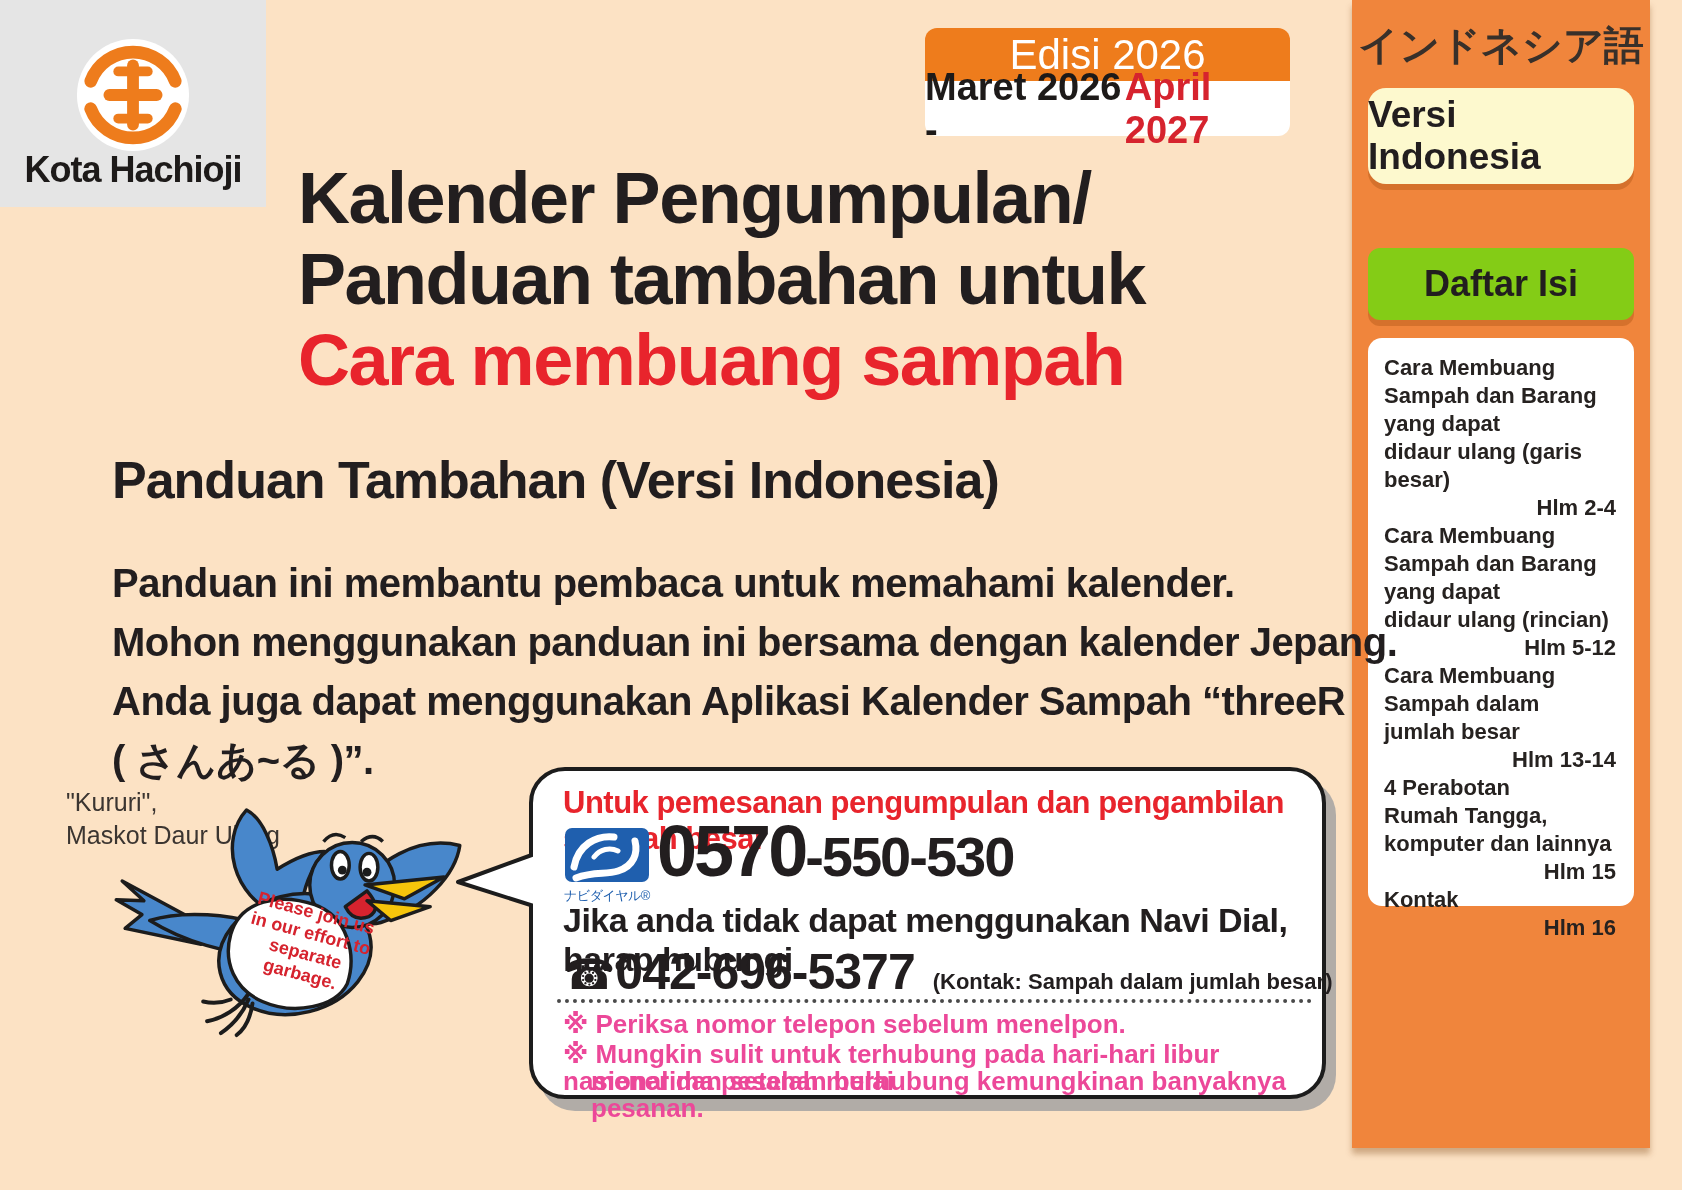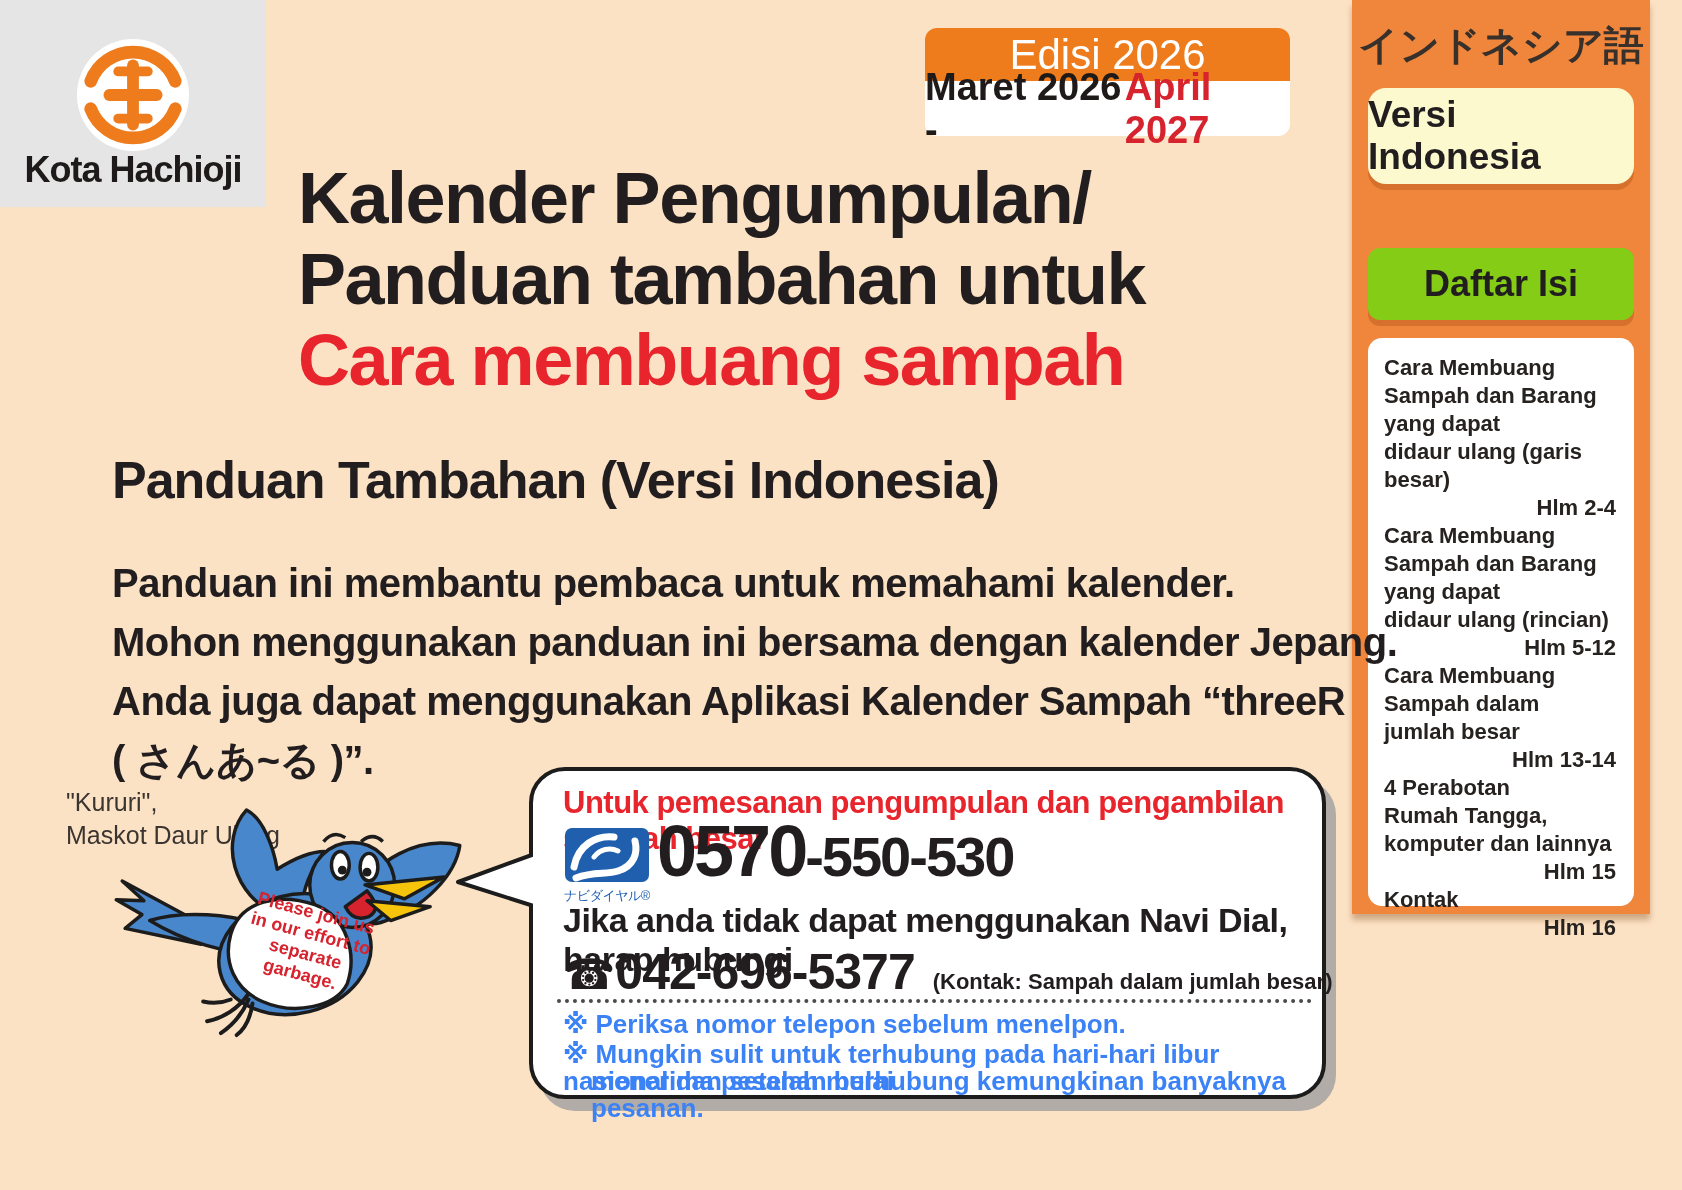--- a/index.html
+++ b/index.html
@@ -15,21 +15,21 @@
 
   
   .badge{left:925px;top:28px;width:365px;}
   .badge-top{height:53px;background:#EE7C1C;border-radius:12px 12px 0 0;color:#fff;
              font-size:42px;font-weight:400;display:flex;align-items:center;justify-content:center;}
   .badge-bottom{height:55px;background:#fff;border-radius:0 0 12px 12px;font-size:38px;font-weight:700;
              display:flex;align-items:center;justify-content:center;color:#1d1a19;}
   .badge-bottom .red{color:#D6232E;}
 
   
-  .sidebar{left:1352px;top:0;width:298px;height:914px;background:#F0853C;
+  .sidebar{left:1352px;top:0;width:298px;height:1148px;background:#F0853C;
            box-shadow:0 6px 6px rgba(120,60,10,.35);}
   .lang-jp{left:0;right:0;top:18px;text-align:center;font-size:40px;font-weight:700;color:#38302a;}
   .yellow-box{left:16px;top:88px;width:266px;height:96px;background:#FDF9CE;border-radius:18px;
               box-shadow:0 6px 0 rgba(186,94,27,.5);display:flex;align-items:center;justify-content:center;
               font-size:37px;font-weight:700;}
   .daftar-box{left:16px;top:248px;width:266px;height:72px;background:#84cc16;border-radius:12px;
               box-shadow:0 6px 0 rgba(186,94,27,.5);display:flex;align-items:center;justify-content:center;
               font-size:36px;font-weight:700;}
   .toc-box{left:16px;top:338px;width:266px;height:568px;background:#fff;border-radius:14px;
            box-sizing:border-box;padding:16px 10px 10px 16px;font-size:22px;font-weight:700;
@@ -58,21 +58,21 @@
   .navi-label{font-size:13px;color:#1F5FAE;font-weight:400;letter-spacing:-0.5px;}
   .co-phone{left:124px;top:40px;line-height:80px;white-space:nowrap;}
   .co-phone .big{font-size:72px;font-weight:700;letter-spacing:-3px;}
   .co-phone .small{font-size:56px;font-weight:700;letter-spacing:-2px;}
   .co-fallback{left:30px;top:130px;font-size:34px;font-weight:700;letter-spacing:-0.5px;}
   .co-alt{left:30px;top:172px;white-space:nowrap;}
   .co-alt .tel-icon{font-size:42px;font-weight:700;}
   .co-alt .num{font-size:50px;font-weight:700;letter-spacing:-1px;}
   .co-alt .lbl{font-size:22px;font-weight:700;margin-left:18px;}
   .co-dotted{left:24px;right:10px;top:228px;border-top:4px dotted #4a4a4a;height:0;}
-  .co-note{left:30px;font-size:26px;font-weight:700;line-height:27px;color:#3b82f6;}
+  .co-note{left:30px;font-size:26px;font-weight:700;line-height:27px;color:#ec4899;}
   .n1{top:240px;} .n2{top:270px;} .n3{top:297px;left:58px;}
 </style>
 </head>
 <body>
 
 <div class="page">
 
   <div class="abs corner-box">
     <svg class="abs emblem" viewBox="0 0 120 120">
       <circle cx="60" cy="60" r="57" fill="#ffffff"></circle>

